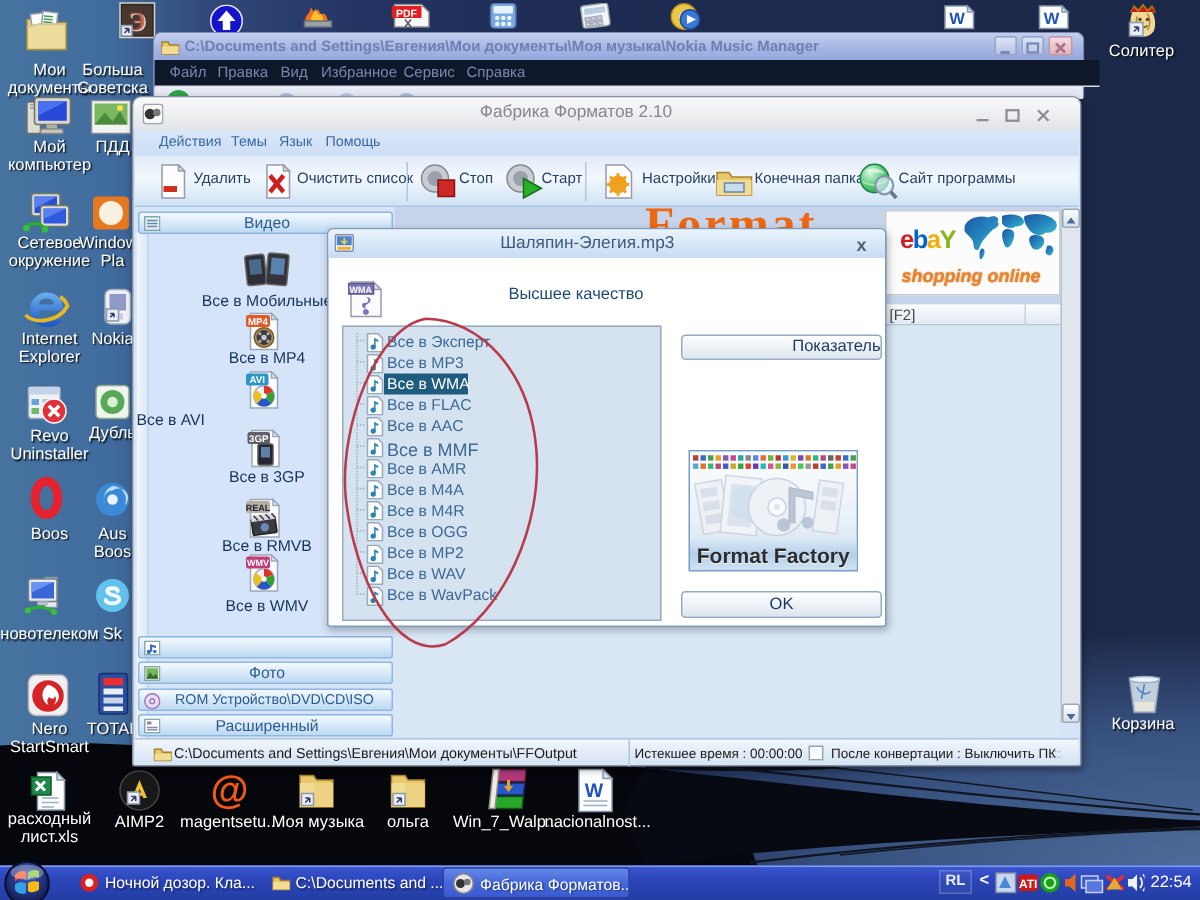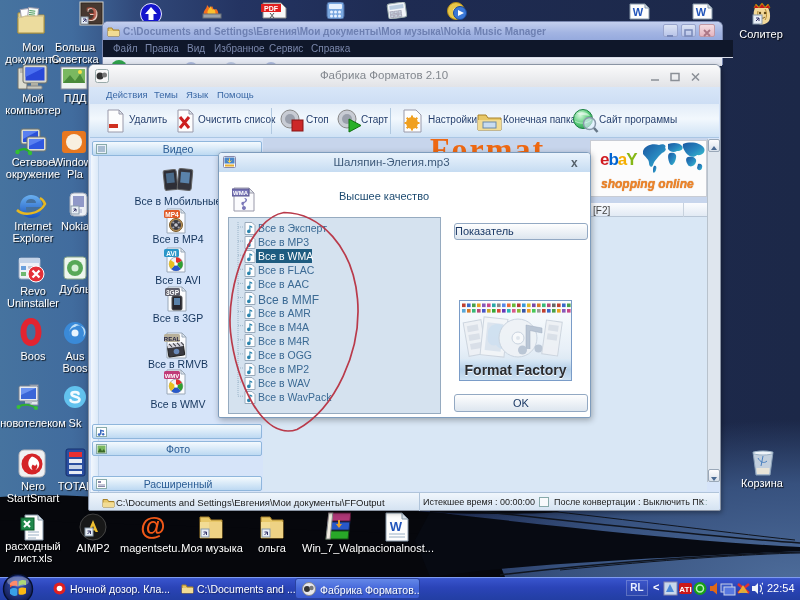--- a/index.html
+++ b/index.html
@@ -462,21 +462,21 @@
           <path d="M18,2 L18,6 L22,6 Z" fill="#e2e8ee" stroke="#9aa8b8"></path>
           <rect x="1" y="3" width="15" height="8" rx="1.5" fill="#2a96c8"></rect>
           <text x="8.5" y="9.5" font-size="6.5" fill="#fff" text-anchor="middle" font-weight="bold">AVI</text>
           <circle cx="13" cy="18" r="6.8" fill="#f0f0f4" stroke="#aab"></circle>
           <path d="M13,18 L13,11.2 A6.8,6.8 0 0 1 18.8,15 Z" fill="#e03028"></path>
           <path d="M13,18 L18.8,15 A6.8,6.8 0 0 1 17.8,23 Z" fill="#30a030"></path>
           <path d="M13,18 L17.8,23 A6.8,6.8 0 0 1 8.2,23 Z" fill="#2858c8"></path>
           <path d="M13,18 L8.2,23 A6.8,6.8 0 0 1 7.4,13.8 Z" fill="#e8c020"></path>
           <circle cx="13" cy="18" r="1.8" fill="#fff"></circle>
         </svg>
-    <div class="ab" style="left:0;top:135px;width:174px;text-align:center;font-size:10.5px;color:#14345c">Все в AVI</div>
+    <div class="ab" style="left:0;top:135px;width:174px;text-align:left;font-size:10.5px;color:#14345c">Все в AVI</div>
     <svg class="ab" style="left:73px;top:146px" width="26" height="27">
           <path d="M4,2 L18,2 L22,6 L22,26 L4,26 Z" fill="#fbfcfe" stroke="#9aa8b8"></path>
           <path d="M18,2 L18,6 L22,6 Z" fill="#e2e8ee" stroke="#9aa8b8"></path>
           <rect x="1" y="3" width="15" height="8" rx="1.5" fill="#60606c"></rect>
           <text x="8.5" y="9.5" font-size="6.5" fill="#fff" text-anchor="middle" font-weight="bold">3GP</text>
           <rect x="8" y="11" width="10" height="14" rx="1.5" fill="#26262e" stroke="#555"></rect>
           <rect x="10" y="13" width="6" height="7" fill="#5a82aa"></rect>
         </svg>
     <div class="ab" style="left:0;top:173px;width:174px;text-align:center;font-size:10.5px;color:#14345c">Все в 3GP</div>
     <svg class="ab" style="left:72px;top:192px" width="27" height="28">
@@ -514,20 +514,27 @@
             <circle cx="7.2" cy="7.3" r="1.2" fill="#3a6ac0"></circle>
           </svg>
     </div>
     <div class="ab" style="left:1px;top:302px;width:170px;height:15px;background:linear-gradient(#f4fafe,#bdd9f2);border:1px solid #8fb6dc;border-radius:2px">
       <svg class="ab" style="left:3px;top:2px" width="11" height="10">
             <rect x="0.5" y="0.5" width="10" height="9" fill="#fff" stroke="#8aa"></rect>
             <rect x="1.5" y="1.5" width="8" height="7" fill="#7ab860"></rect>
             <path d="M1.5,8.5 L4,4 L6,7 L8,5 L9.5,8.5 Z" fill="#3a6a2a"></path>
           </svg>
       <div class="ab" style="left:0;top:1px;width:170px;text-align:center;font-size:10.5px;color:#2a5c94">Фото</div>
+    </div>
+    <div class="ab" style="left:1px;top:320px;width:170px;height:15px;background:linear-gradient(#f4fafe,#bdd9f2);border:1px solid #8fb6dc;border-radius:2px">
+      <svg class="ab" style="left:3px;top:2px" width="11" height="11">
+            <circle cx="5.5" cy="5.5" r="5" fill="#e8d8f0" stroke="#9a7ab8"></circle>
+            <circle cx="5.5" cy="5.5" r="1.5" fill="#fff" stroke="#9a7ab8"></circle>
+          </svg>
+      <div class="ab" style="left:0;top:1px;width:170px;text-align:center;font-size:9.5px;color:#2a5c94;padding-left:10px">ROM Устройство\DVD\CD\ISO</div>
     </div>
     <div class="ab" style="left:1px;top:337px;width:170px;height:15px;background:linear-gradient(#f4fafe,#bdd9f2);border:1px solid #8fb6dc;border-radius:2px">
       <svg class="ab" style="left:3px;top:2px" width="11" height="10">
             <rect x="0.5" y="0.5" width="10" height="9" fill="#fff" stroke="#8aa"></rect>
             <rect x="2" y="2" width="3" height="2" fill="#88a"></rect>
             <path d="M2,6 l7,0 M2,7.5 l7,0" stroke="#88a"></path>
           </svg>
       <div class="ab" style="left:0;top:1px;width:170px;text-align:center;font-size:10.5px;color:#2a5c94">Расширенный</div>
     </div>
   </div>
@@ -609,21 +616,21 @@
         <path d="M2,2 L17,2 L22,7 L22,25 L2,25 Z" fill="#fbfbfd" stroke="#99a"></path>
         <path d="M17,2 L17,7 L22,7 Z" fill="#e0e4ea" stroke="#99a"></path>
         <rect x="0" y="3" width="17" height="7" fill="#7a76b8" stroke="#5a5690"></rect>
         <text x="8.5" y="9" font-size="6" fill="#fff" text-anchor="middle" font-weight="bold">WMA</text>
         <path d="M12,12 C15,12 16,14 14,16 C12,17 11,18 12,20 C8,19 9,15 12,16 C14,15 14,13 12,12 M12,20 a2,2 0 1 1 -0.1,0" fill="#7a76b8"></path>
       </svg>
   <div class="ab" style="left:0;top:37px;width:330px;text-align:center;font-size:11px;color:#1c4a70">Высшее качество</div>
 
   <div class="ab" style="left:9px;top:64px;width:213px;height:197px;background:#d5e2ef;border:1px solid #96abc0"></div>
 
-  <div class="ab" style="left:235px;top:70px;width:134px;height:17px;background:linear-gradient(#fefefe,#dde6ef);border:1px solid #93a9c3;border-radius:3px;text-align:left;font-size:11px;color:#1c3a66;line-height:15px">Показатель</div>
+  <div class="ab" style="left:235px;top:70px;width:134px;height:17px;background:linear-gradient(#fefefe,#dde6ef);border:1px solid #93a9c3;border-radius:3px;text-align:right;font-size:11px;color:#1c3a66;line-height:15px">Показатель</div>
 
   <div class="ab" style="left:235px;top:241px;width:134px;height:18px;background:linear-gradient(#fefefe,#dde6ef);border:1px solid #93a9c3;border-radius:3px;text-align:center;font-size:11px;color:#1c3a66;line-height:16px">OK</div>
 
   <div class="ab" style="left:240px;top:147px;width:113px;height:81px;background:#fff;border:1px solid #7a9cc8;overflow:hidden">
     <svg width="111" height="79">
       <defs>
             <linearGradient id="pvbg" x1="0" y1="0" x2="0" y2="1">
               <stop offset="0" stop-color="#fbfdfe"></stop>
               <stop offset="0.6" stop-color="#e8f0f8"></stop>
               <stop offset="1" stop-color="#cadded"></stop>

